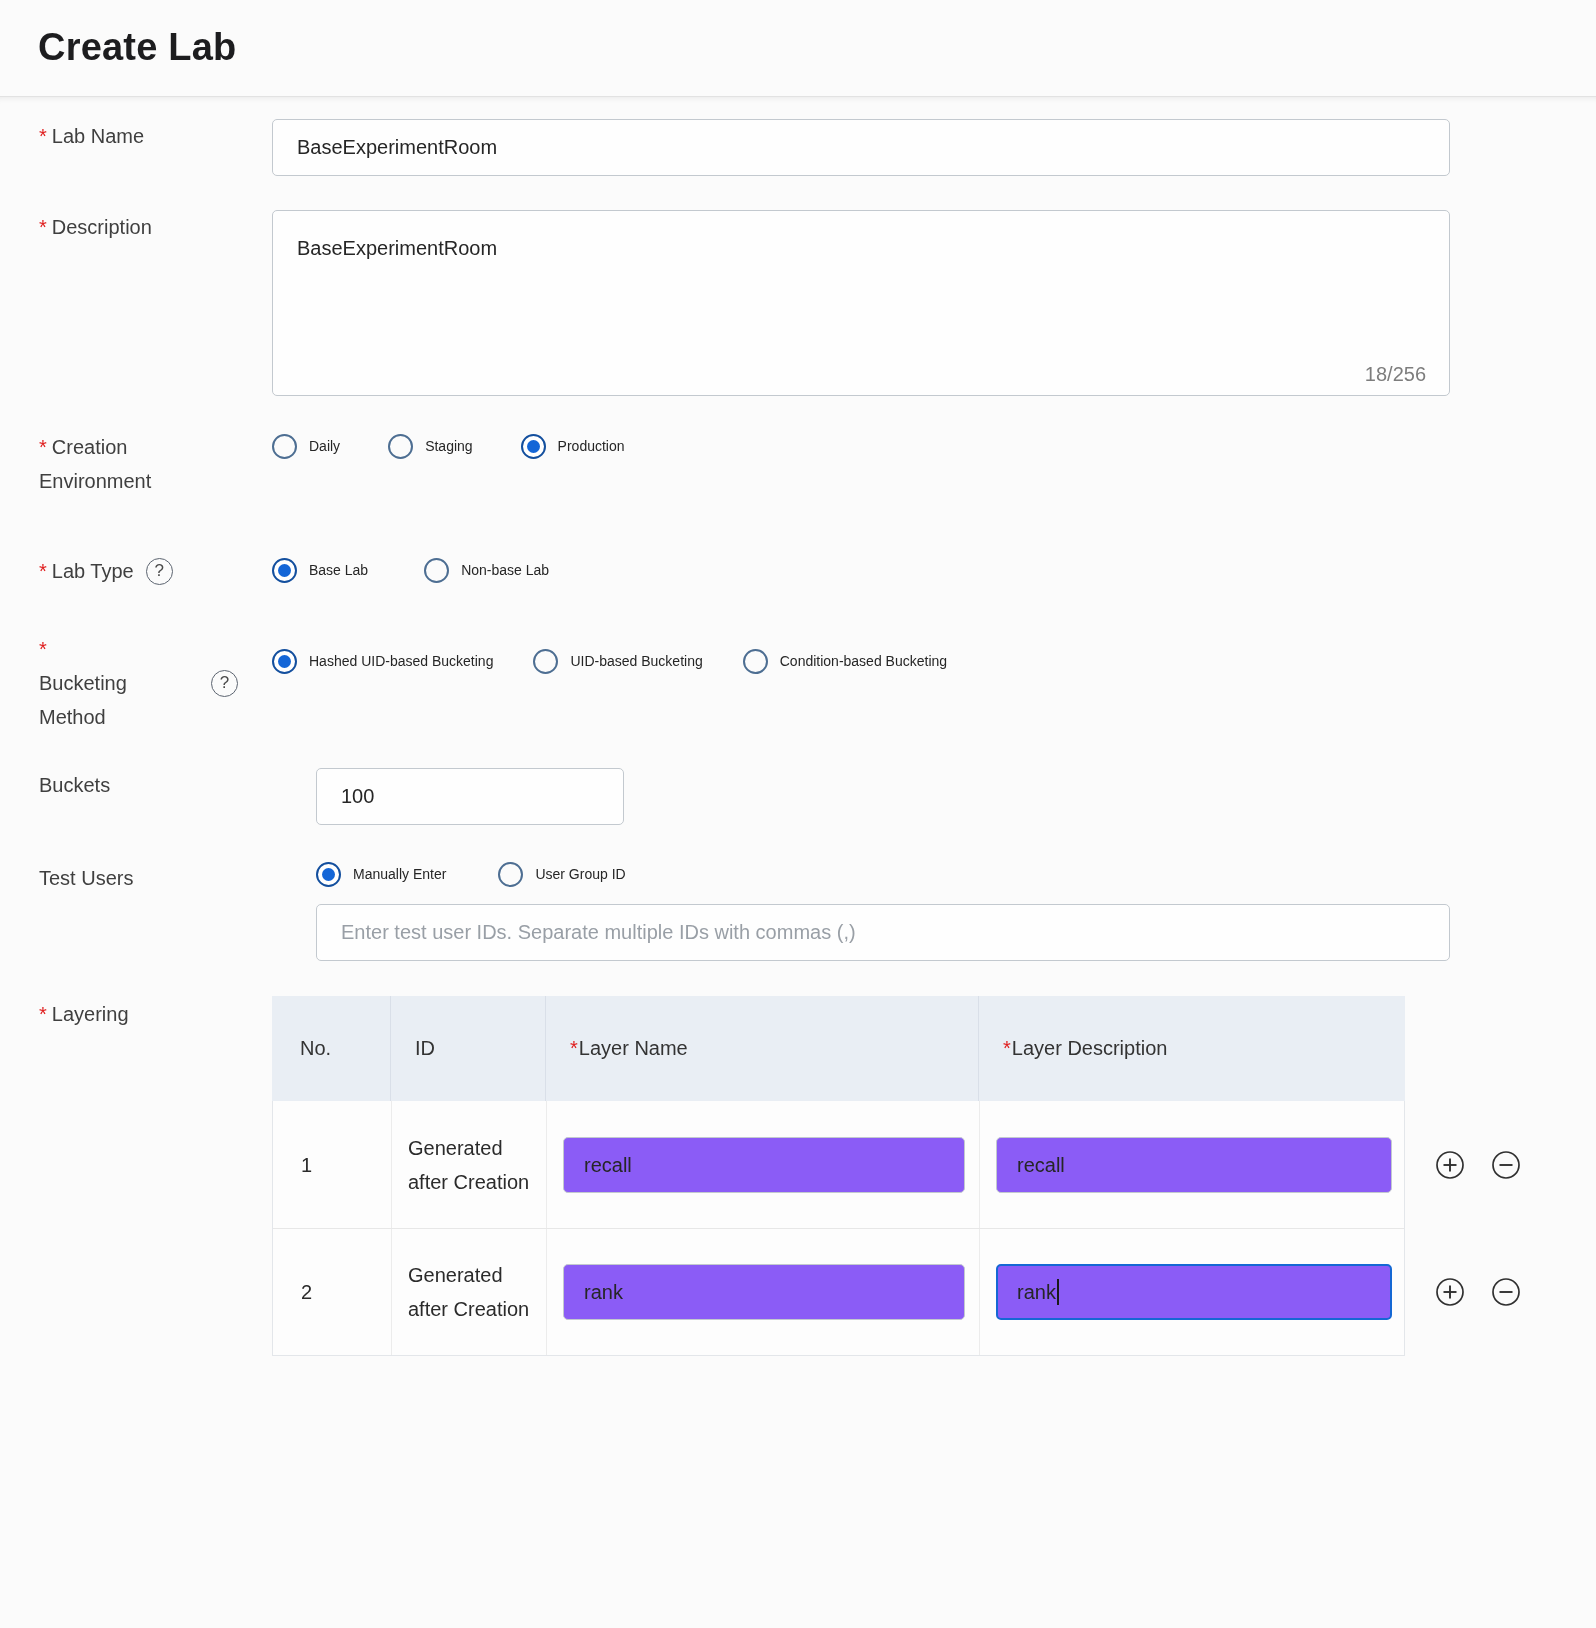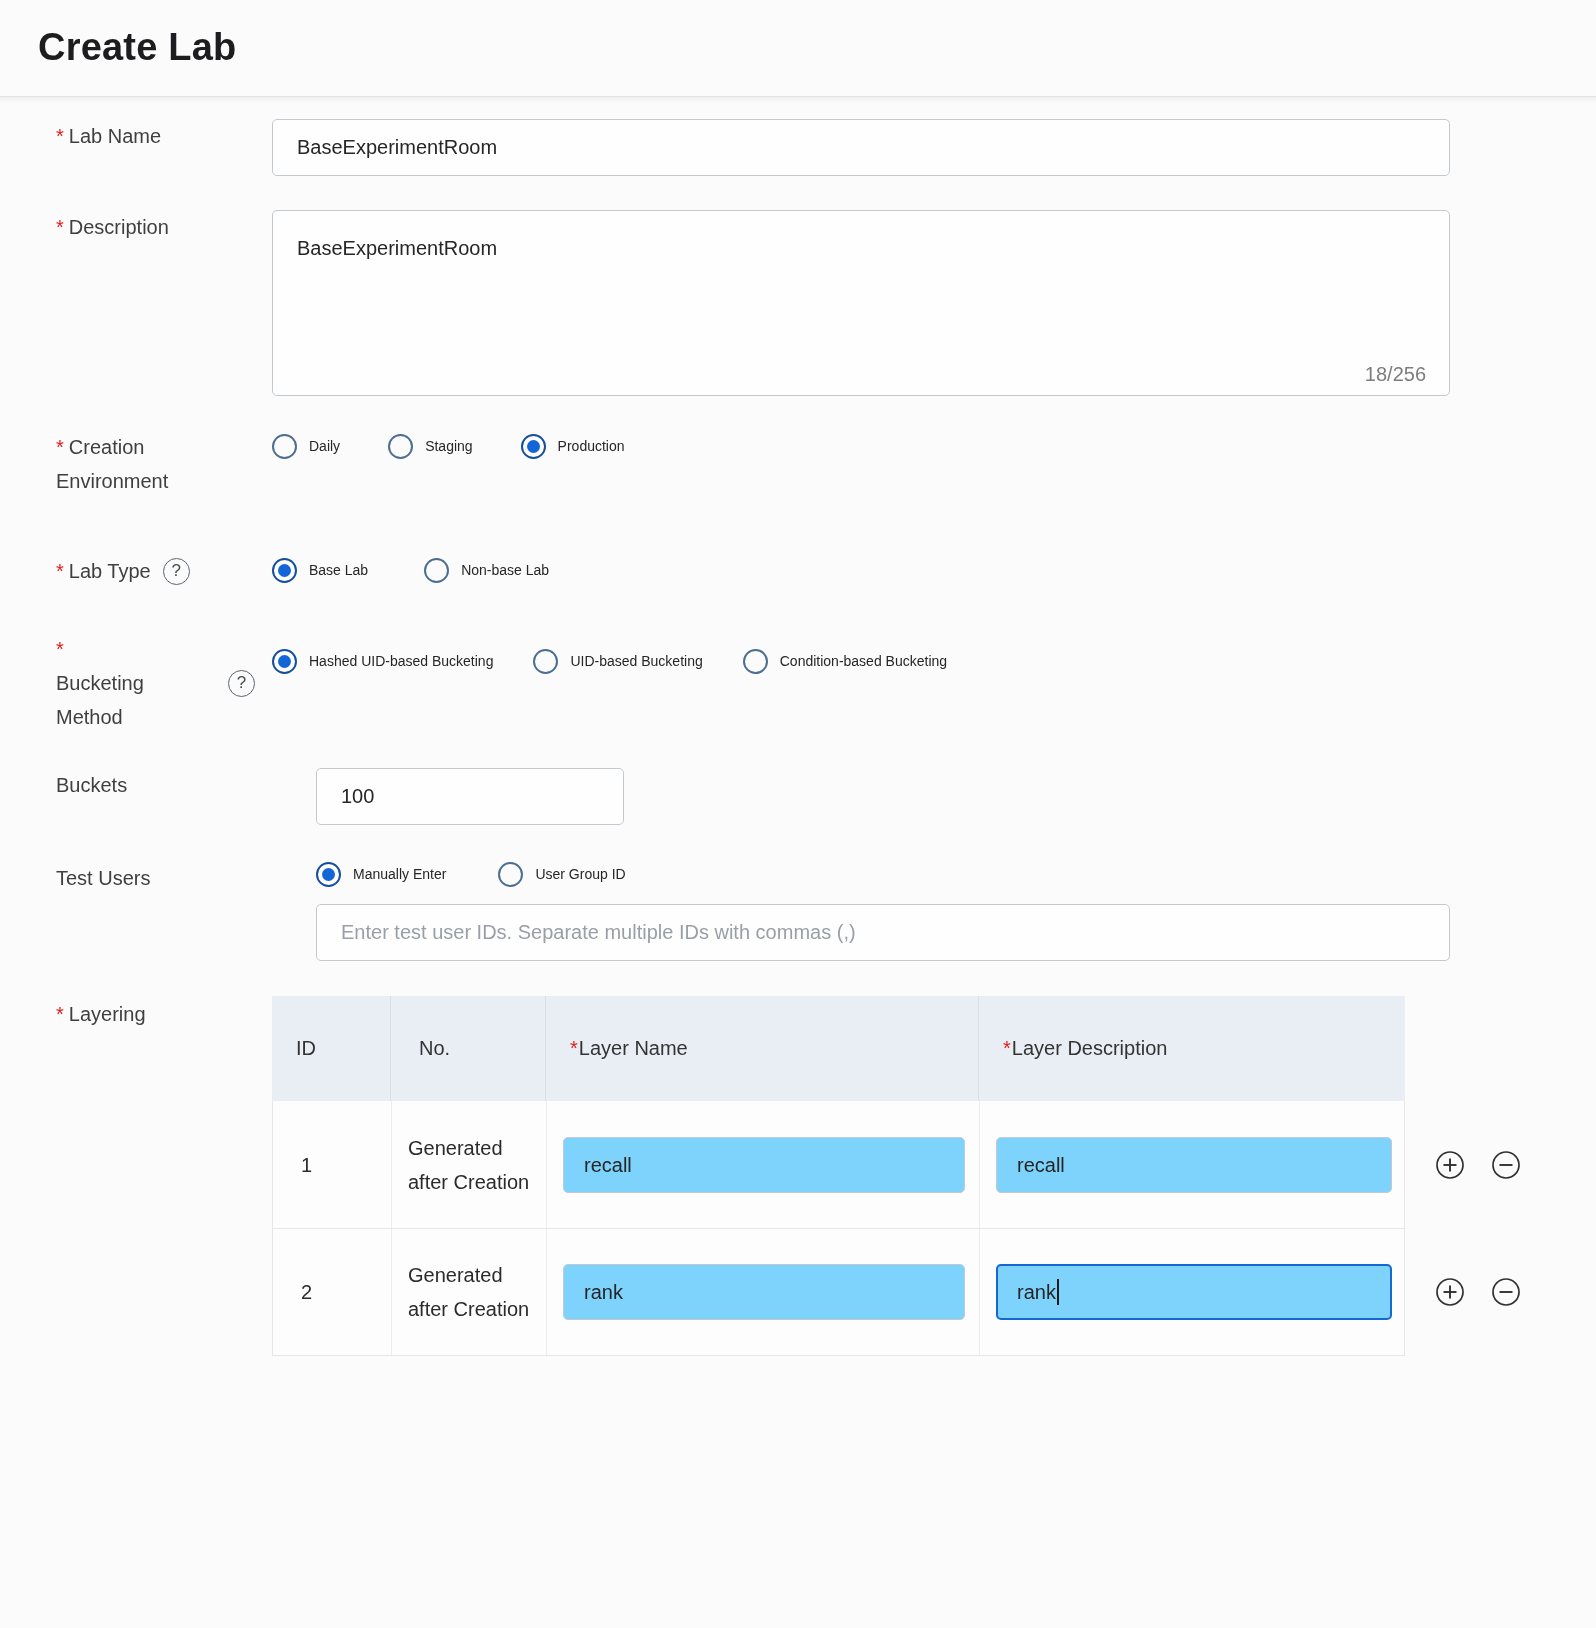--- a/index.html
+++ b/index.html
@@ -28,21 +28,21 @@
   
   .content {
     padding: 22px 146px 0 0;
     box-shadow: inset 0 7px 7px -7px rgba(0,0,0,0.10);
     min-height: 1530px;
   }
   .form-row { display: flex; align-items: flex-start; }
   .label-col {
     width: 272px;
     flex: 0 0 272px;
-    padding-left: 56px;
+    padding-left: 39px;
     display: flex;
     align-items: flex-start;
   }
   .label-text {
     font-size: 20px;
     line-height: 34px;
     color: #3f3f3f;
     max-width: 196px;
   }
   .req {
@@ -199,21 +199,21 @@
     color: #2b2b2b;
     padding: 14px 14px 14px 16px;
   }
   .lt-cell + .lt-cell { border-left: 1px solid #ececec; }
   .lt-cell.no-cell { padding-left: 28px; }
   .cell-input {
     width: 100%;
     height: 56px;
     border: 1px solid #c3c9cf;
     border-radius: 5px;
-    background: #7dd3fc;
+    background: #8b5cf6;
     padding: 0 20px;
     font-size: 20px;
     color: #262626;
     font-family: inherit;
     display: flex;
     align-items: center;
   }
   .cell-input.focused {
     border: 2px solid #1568d4;
     padding: 0 19px;
@@ -380,22 +380,22 @@
     </div>
 
     <div class="form-row">
       <div class="label-col">
         <div class="label-text"><span class="req">*</span><span>Layering</span></div>
       </div>
       <div class="control-col">
         <div class="layering-wrap">
           <div class="layer-table">
             <div class="lt-header">
+              <div class="lt-hcell first">No.</div>
               <div class="lt-hcell">ID</div>
-              <div class="lt-hcell first">No.</div>
               <div class="lt-hcell">
                   <span class="hreq">*</span>
                   <span>Layer Name</span>
                 </div>
               <div class="lt-hcell">
                   <span class="hreq">*</span>
                   <span>Layer Description</span>
                 </div>
             </div>
             <div class="lt-row">

